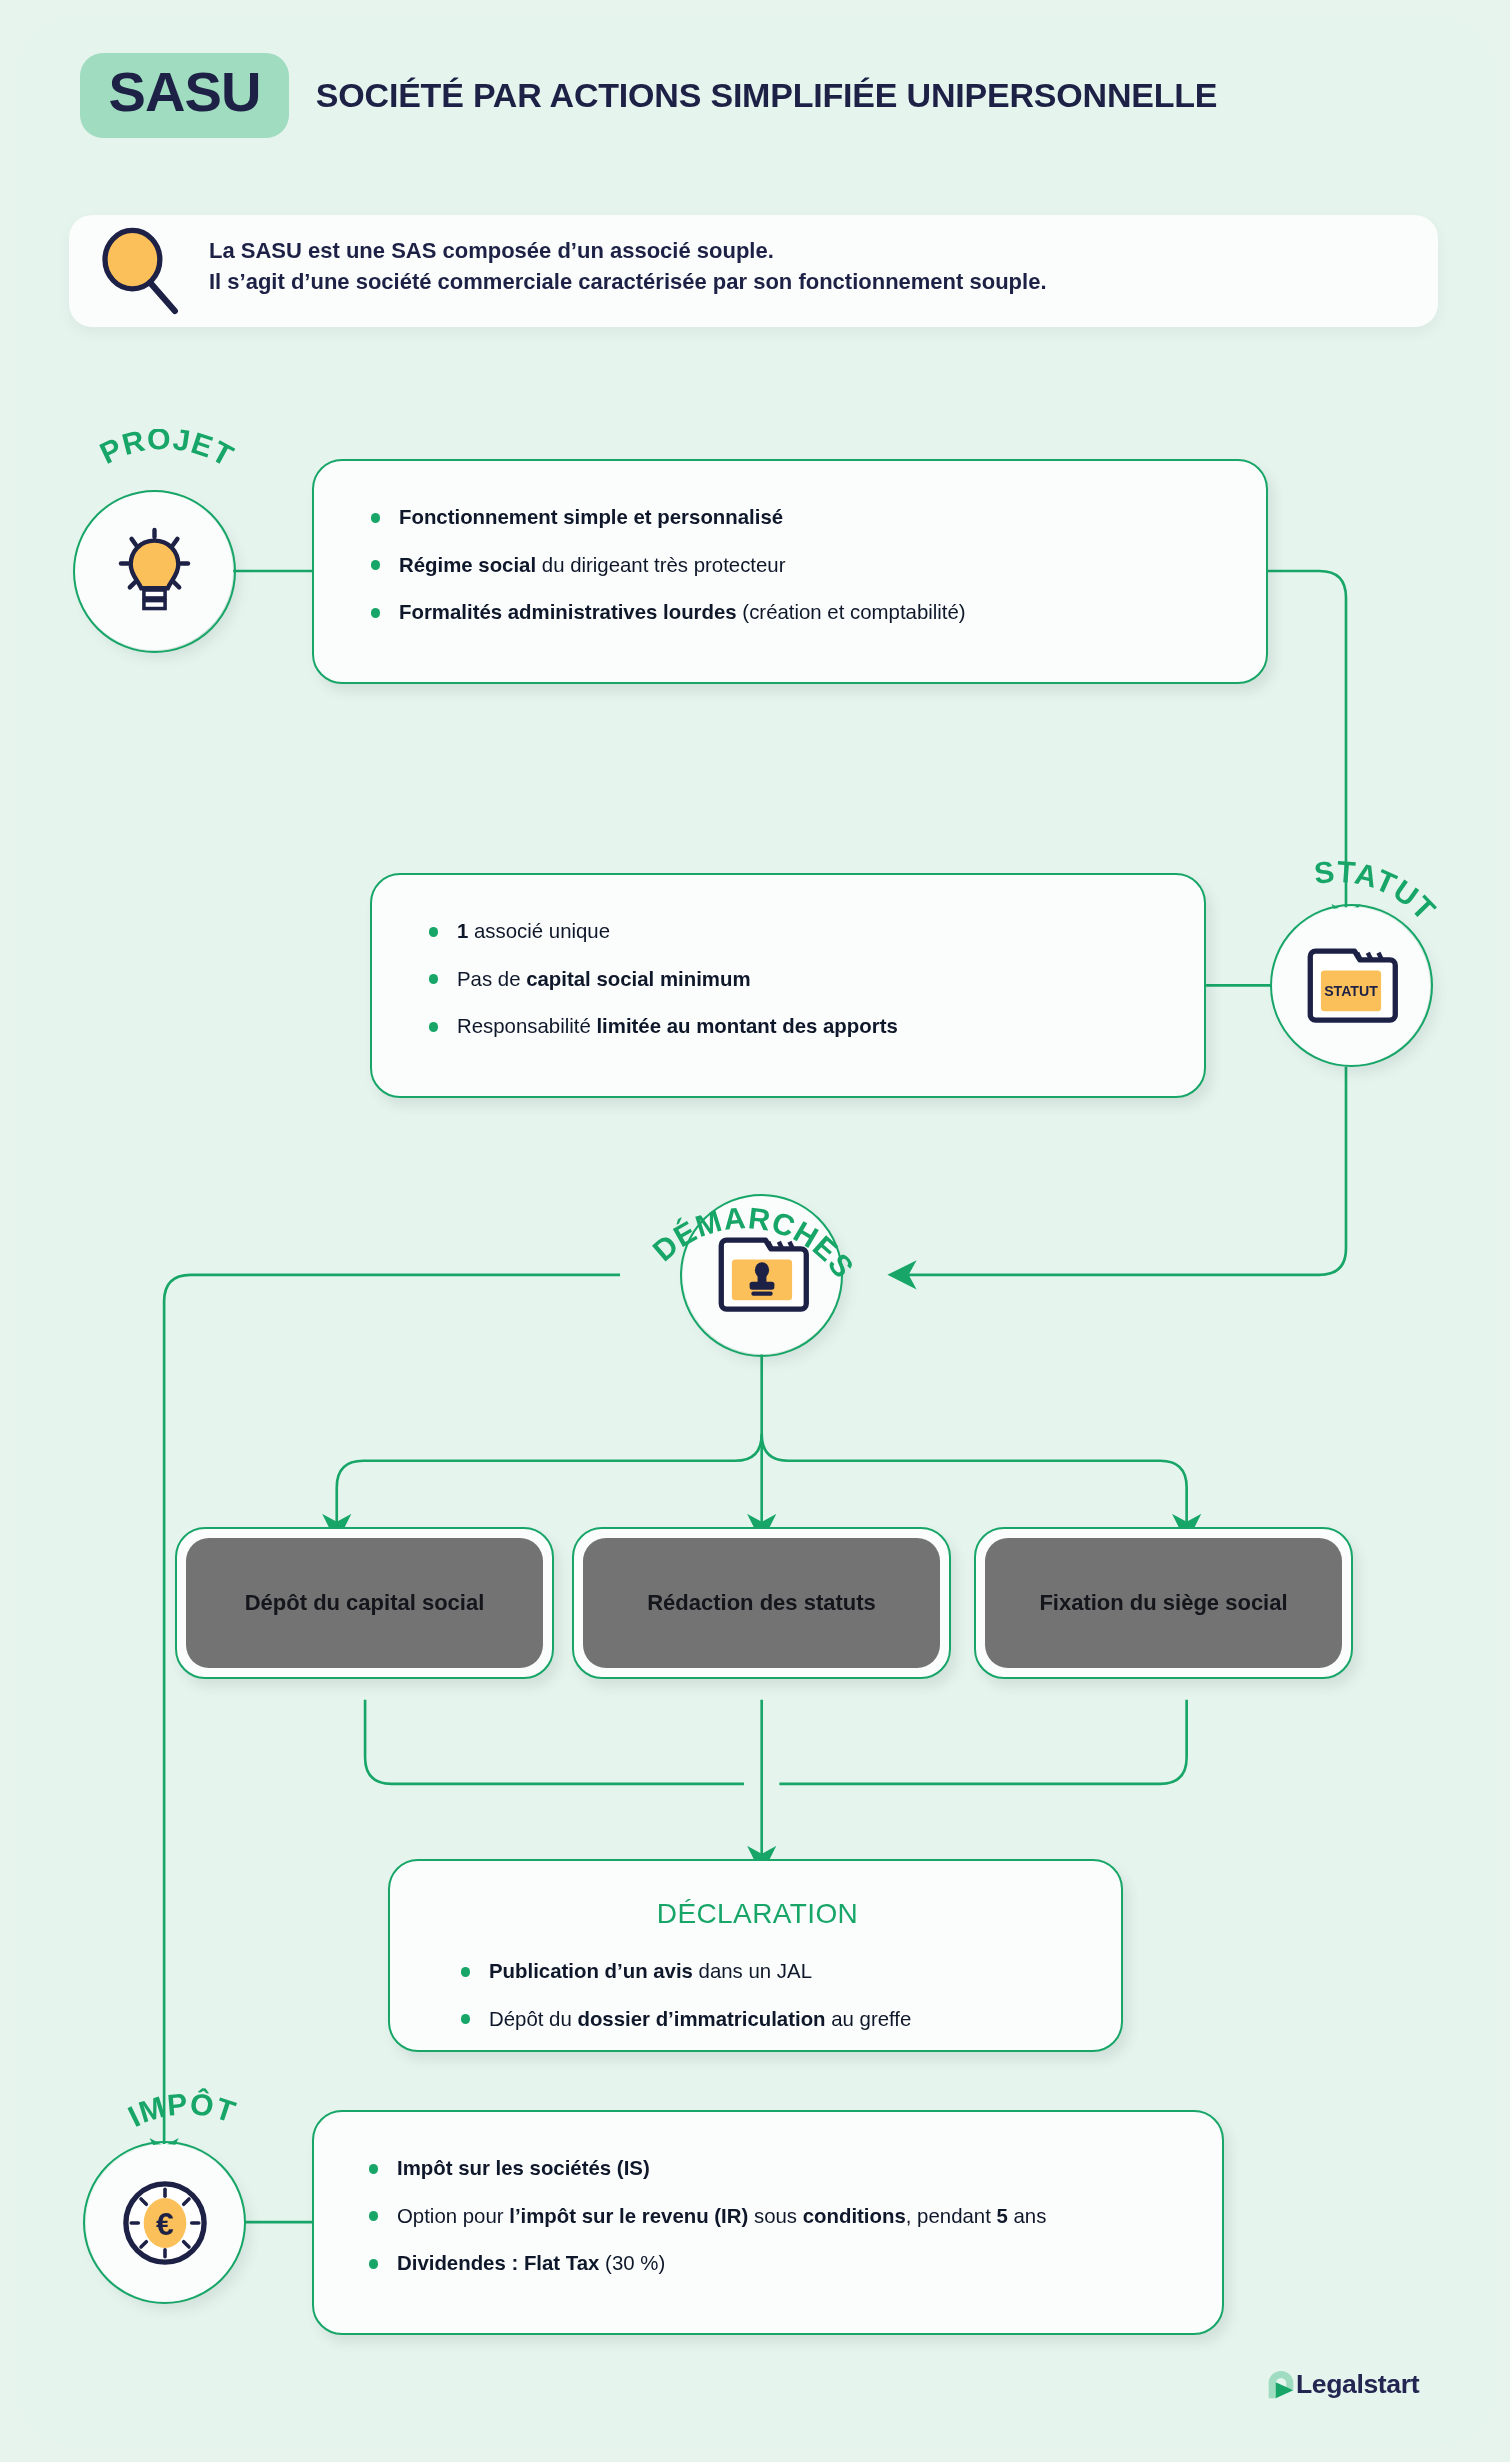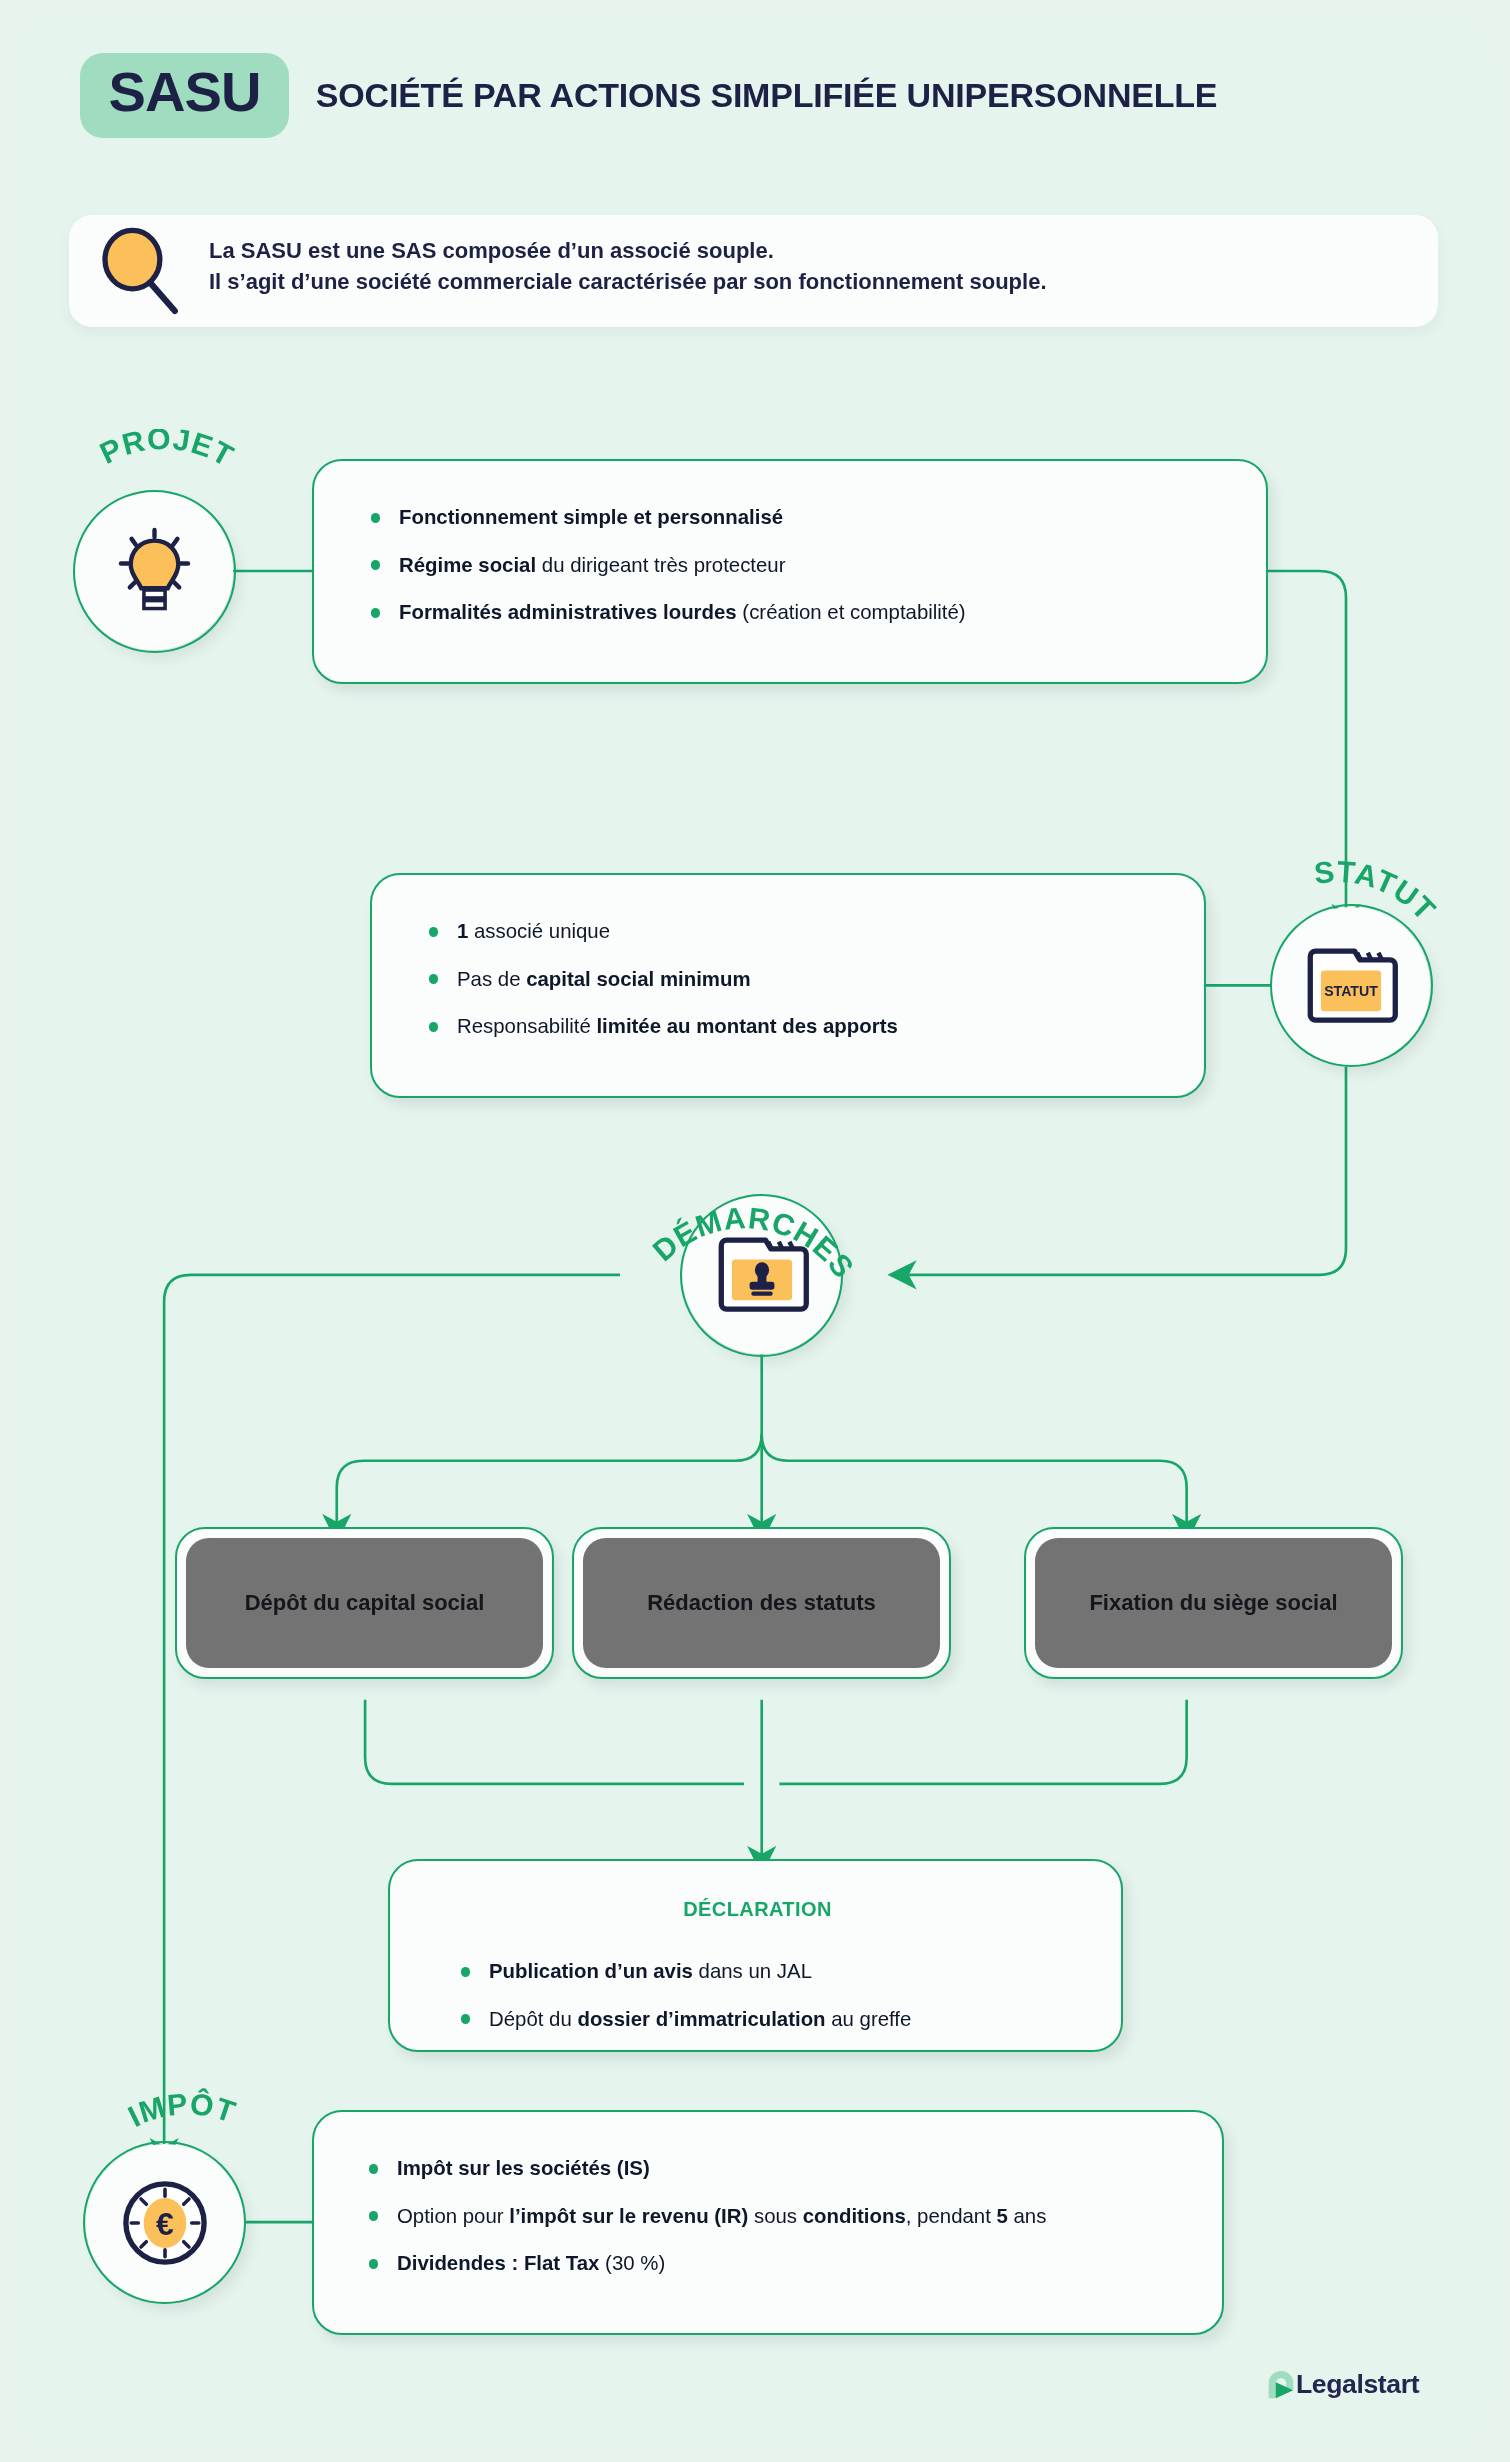--- a/index.html
+++ b/index.html
@@ -105,21 +105,21 @@
   }
   .stepbox .inner{
     position:absolute;left:8.9px;top:8.9px;right:8.9px;bottom:8.9px;
     background:#737373;border-radius:23px;
     display:flex;align-items:center;justify-content:center;
   }
   .stepbox span{font-size:22px;font-weight:700;color:#14161c;}
 
   
   .decl-title{
-    text-align:center;font-size:20px;font-weight:700;color:#17a668;
+    text-align:center;font-size:28px;font-weight:400;color:#17a668;
     letter-spacing:0.4px;margin-bottom:35px;
   }
 
   
   .logo{position:absolute;left:1266px;top:2369px;display:flex;align-items:center;gap:0;}
   .logo-text{font-size:26.6px;font-weight:800;color:#232651;letter-spacing:-0.4px;}
 </style>
 </head>
 <body>
 
@@ -257,21 +257,21 @@
   <div class="stepbox" style="left:175px;top:1527px;">
     <div class="inner">
         <span>Dépôt du capital social</span>
       </div>
   </div>
   <div class="stepbox" style="left:572px;top:1527px;">
     <div class="inner">
         <span>Rédaction des statuts</span>
       </div>
   </div>
-  <div class="stepbox" style="left:1024px;top:1527px;">
+  <div class="stepbox" style="left:974px;top:1527px;">
     <div class="inner">
         <span>Fixation du siège social</span>
       </div>
   </div>
 
   <div class="card" style="left:388px;top:1859px;width:735px;height:193px;">
     <div class="inner"></div>
     <div class="decl-title" style="position:absolute;left:0;top:37px;width:735px;">DÉCLARATION</div>
     <ul class="bullets" style="position:absolute;left:69px;top:97px;">
       <li><span class="dot"></span><span></span><span class="b">Publication d’un avis</span><span> dans un JAL</span></li>

